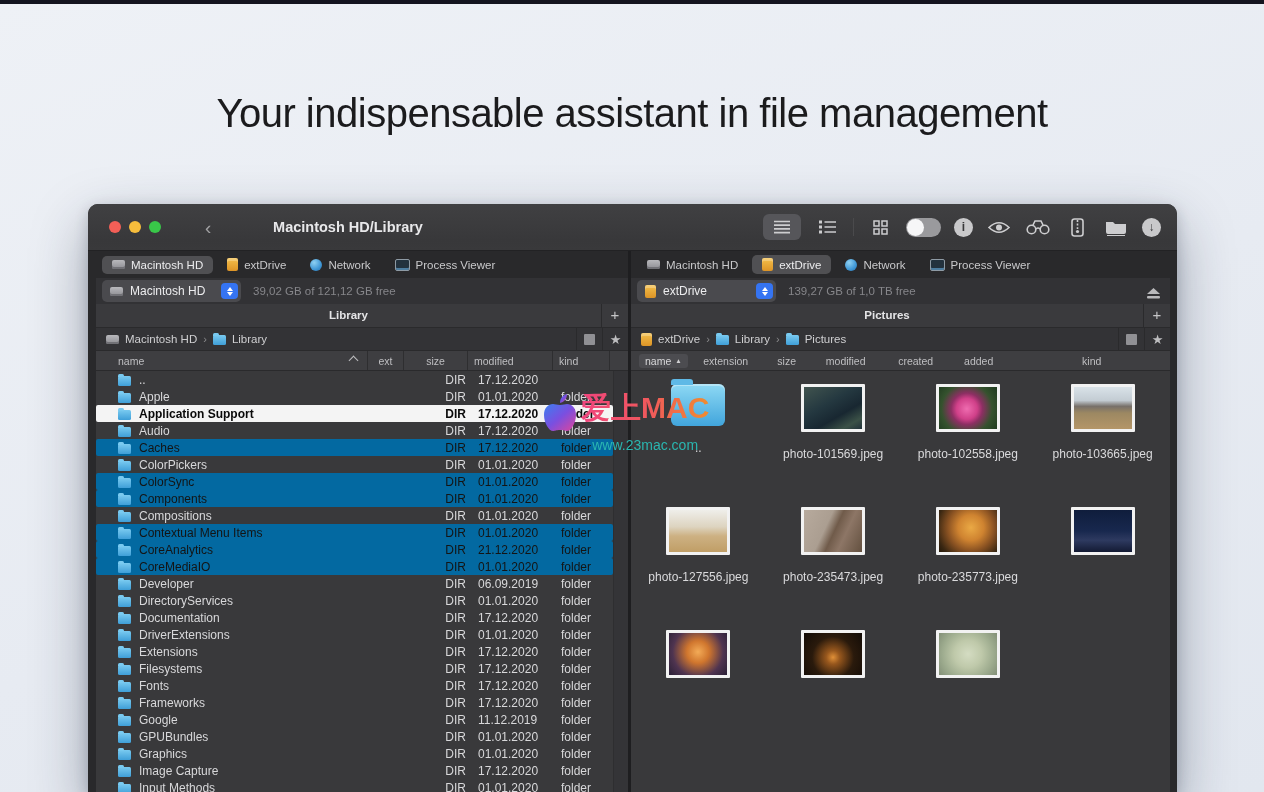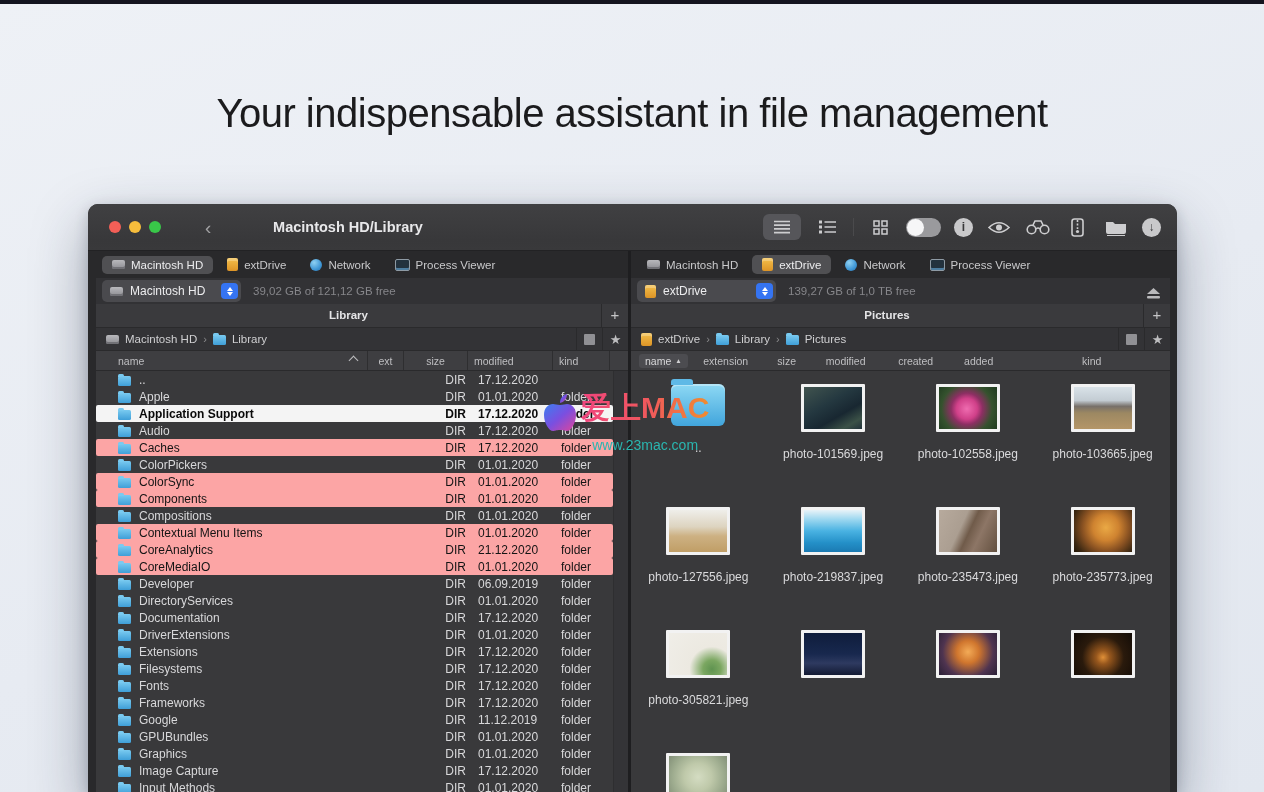--- a/index.html
+++ b/index.html
@@ -94,21 +94,21 @@
   
   .list{flex:1;background:#39393b;overflow:hidden;position:relative;display:flex;}
   .rows{width:517px;}
   .listgut{flex:1;background:#343437;border-left:1px solid #2e2e30;}
   .row{height:17px;display:flex;align-items:center;color:#d8d8da;font-size:12px;}
   .row .c-name{flex:1;display:flex;align-items:center;gap:8px;padding-left:22px;overflow:hidden;white-space:nowrap;}
   .row .c-ext{width:36px;}
   .row .c-size{width:63px;text-align:right;padding-right:6px;box-sizing:border-box;}
   .row .c-mod{width:85px;padding-left:6px;box-sizing:border-box;}
   .row .c-kind{flex:0 0 56px;padding-left:4px;box-sizing:border-box;}
-  .row.sel{background:#fca5a5;color:#141414;border-radius:2px;}
+  .row.sel{background:#0369a1;color:#141414;border-radius:2px;}
   .row.cursor{background:#f4f4f4;color:#0a0a0a;font-weight:bold;border-radius:2px;}
 
   
   .grid{flex:1;background:#39393b;overflow:hidden;display:grid;grid-template-columns:repeat(4,1fr);grid-auto-rows:123px;padding-top:13px;}
   .gcell{display:flex;flex-direction:column;align-items:center;}
   .thumb{width:58px;height:42px;border:3px solid #f2f2f2;border-radius:1px;background:#555;}
   .gfolder{width:54px;height:42px;border:none;border-radius:6px;background:linear-gradient(#8ed9f4,#41a5dc);position:relative;box-shadow:inset 0 2px 0 rgba(255,255,255,.35);}
   .gfolder::before{content:"";position:absolute;left:0;top:-5px;width:22px;height:6px;border-radius:3px 3px 0 0;background:#5fb9e6;}
   .glabel{margin-top:14px;width:108px;text-align:center;color:#dadadc;font-size:12px;line-height:16px;word-break:break-all;}
 
@@ -631,34 +631,26 @@
   </div>
           <div class="gcell">
     <div class="thumb th-mountain-field"></div>
     <div class="glabel">photo-103665.jpeg</div>
   </div>
           <div class="gcell">
     <div class="thumb th-wheat-field"></div>
     <div class="glabel">photo-127556.jpeg</div>
   </div>
           <div class="gcell">
-    <div class="thumb th-blue-ice"></div>
-    <div class="glabel">photo-219837.jpeg</div>
-  </div>
-          <div class="gcell">
     <div class="thumb th-portrait"></div>
     <div class="glabel">photo-235473.jpeg</div>
   </div>
           <div class="gcell">
     <div class="thumb th-autumn-leaves"></div>
     <div class="glabel">photo-235773.jpeg</div>
-  </div>
-          <div class="gcell">
-    <div class="thumb th-plant"></div>
-    <div class="glabel">photo-305821.jpeg</div>
   </div>
           <div class="gcell">
     <div class="thumb th-night-city"></div>
     <div class="glabel"></div>
   </div>
           <div class="gcell">
     <div class="thumb th-glow-orange"></div>
     <div class="glabel"></div>
   </div>
           <div class="gcell">

